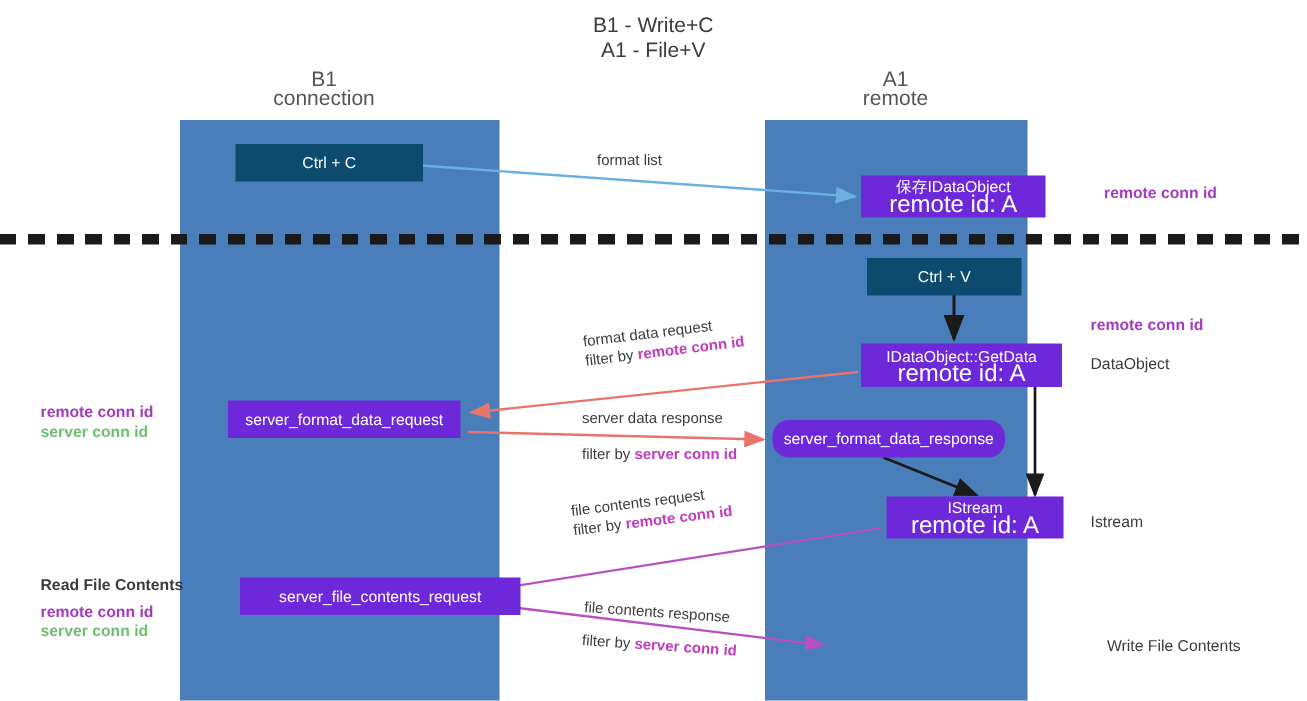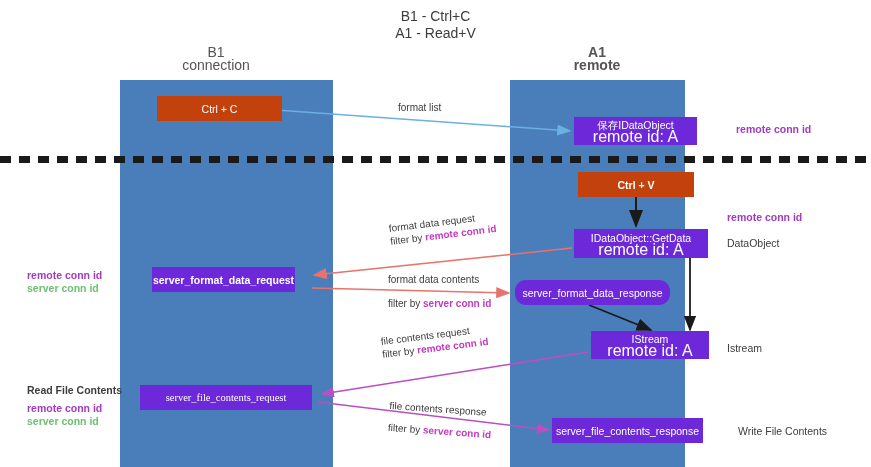--- a/index.html
+++ b/index.html
@@ -24,21 +24,21 @@
   .col-head{
     position:absolute;text-align:center;font-size:14px;line-height:13px;color:#555;
   }
 
   .node{
     position:absolute;box-sizing:border-box;
     display:flex;flex-direction:column;align-items:center;justify-content:center;
     text-align:center;color:#ffffff;font-size:10.5px;line-height:12px;
   }
   .node.orange{background:#6d28d9;}
-  .node.green{background:#c2410c;}
+  .node.green{background:#0c4a6e;}
   .node .l2{font-size:16px;}
 
   .sidelabel{
     position:absolute;font-size:10.5px;line-height:13px;color:#3c3c3c;
   }
   .kw-remote{color:#a33bbf;font-weight:bold;}
   .kw-server{color:#6fbf73;font-weight:bold;}
   .kw-remote-pink{color:#c03bbf;font-weight:bold;}
 
   .edgelabel{
@@ -52,32 +52,32 @@
     position:absolute;left:0;top:156px;width:871px;height:7px;
     background-image:repeating-linear-gradient(to right,#1a1a1a 0px,#1a1a1a 11px,rgba(0,0,0,0) 11px,rgba(0,0,0,0) 19px);
   }
 </style>
 </head>
 <body>
 
 <div id="stage">
 
   <div class="title">
-    <div>B1 - Ctrl+C</div>
-    <div>A1 - Read+V</div>
+    <div>B1 - Write+C</div>
+    <div>A1 - File+V</div>
   </div>
 
   <div class="column" style="left:120px;top:80px;width:213px;height:387px;"></div>
   <div class="column" style="left:510px;top:80px;width:175px;height:387px;"></div>
 
   <div class="col-head" style="left:156px;top:46px;width:120px;">
     <div>B1</div>
     <div>connection</div>
   </div>
-  <div class="col-head" style="left:537px;top:46px;width:120px;font-weight:bold;">
+  <div class="col-head" style="left:537px;top:46px;width:120px;">
     <div>A1</div>
     <div>remote</div>
   </div>
 
   <svg id="wires" viewBox="0 0 871 467">
     <defs>
       <marker id="ah-blue" markerWidth="9" markerHeight="7" refX="8" refY="3.5" orient="auto">
         <polygon points="0 0, 9 3.5, 0 7" fill="#6ab0e0"></polygon>
       </marker>
       <marker id="ah-red" markerWidth="9" markerHeight="7" refX="8" refY="3.5" orient="auto">
@@ -112,63 +112,60 @@
 
   <div class="node green" style="left:157px;top:96px;width:125px;height:25px;">
     <div>Ctrl + C</div>
   </div>
 
   <div class="node orange" style="left:574px;top:117px;width:123px;height:28px;">
     <div>保存IDataObject</div>
     <div class="l2">remote id: A</div>
   </div>
 
-  <div class="node green" style="left:578px;top:172px;width:116px;height:25px;font-weight:bold;">
+  <div class="node green" style="left:578px;top:172px;width:103px;height:25px;">
     <div>Ctrl + V</div>
   </div>
 
   <div class="node orange" style="left:574px;top:229px;width:134px;height:29px;">
     <div>IDataObject::GetData</div>
     <div class="l2">remote id: A</div>
   </div>
 
-  <div class="node orange" style="left:152px;top:267px;width:143px;height:25px;font-weight:bold;">
+  <div class="node orange" style="left:152px;top:267px;width:155px;height:25px;">
     <div>server_format_data_request</div>
   </div>
 
   <div class="node orange" style="left:515px;top:280px;width:155px;height:25px;border-radius:11px;">
     <div>server_format_data_response</div>
   </div>
 
   <div class="node orange" style="left:591px;top:331px;width:118px;height:28px;">
     <div>IStream</div>
     <div class="l2">remote id: A</div>
   </div>
 
-  <div class="node orange" style="left:140px;top:385px;width:172px;height:25px;font-family:Liberation Serif, serif;">
+  <div class="node orange" style="left:160px;top:385px;width:187px;height:25px;">
     <div>server_file_contents_request</div>
   </div>
 
-  <div class="node orange" style="left:552px;top:418px;width:151px;height:25px;">
-    <div>server_file_contents_response</div>
-  </div>
 
   <div class="edgelabel" style="left:398px;top:101px;">
     <span>format list</span>
   </div>
 
   <div class="edgelabel rot-up" style="left:388px;top:222px;">
     <div>format data request</div>
     <div>
       <span>filter by </span><span class="kw-remote-pink">remote conn id</span>
     </div>
   </div>
 
   <div class="edgelabel" style="left:388px;top:273px;">
-    <div>format data contents</div>
+    <div>server data response</div>
     <div style="margin-top:11px;">
       <span>filter by </span><span class="kw-remote-pink">server conn id</span>
     </div>
   </div>
 
   <div class="edgelabel rot-up" style="left:380px;top:335px;">
     <div>file contents request</div>
     <div>
       <span>filter by </span><span class="kw-remote-pink">remote conn id</span>
     </div>

